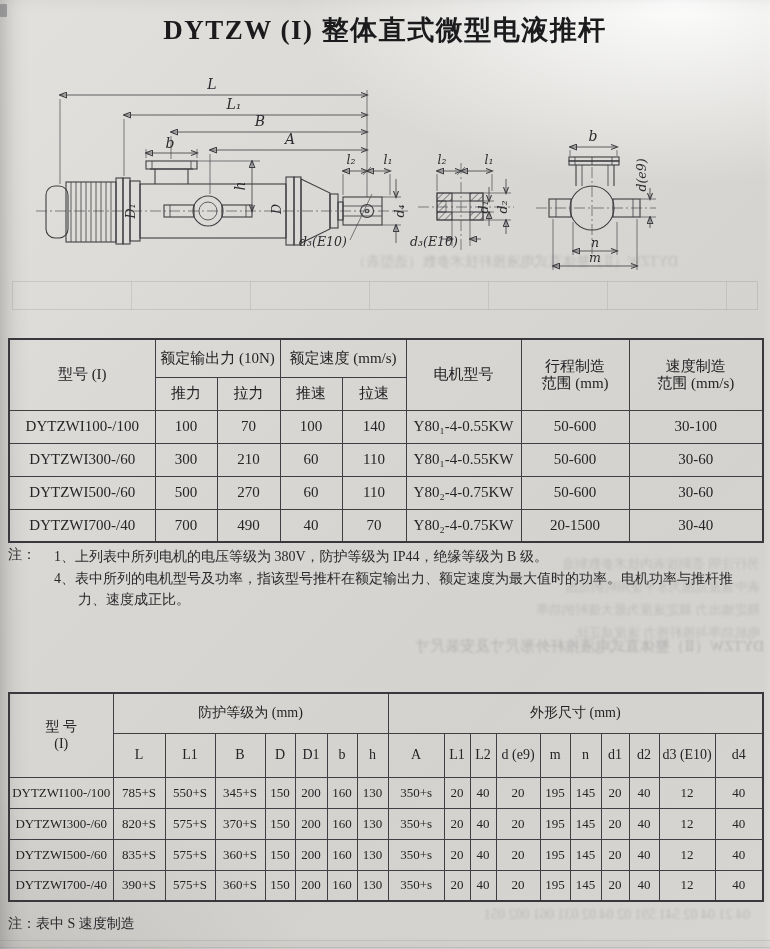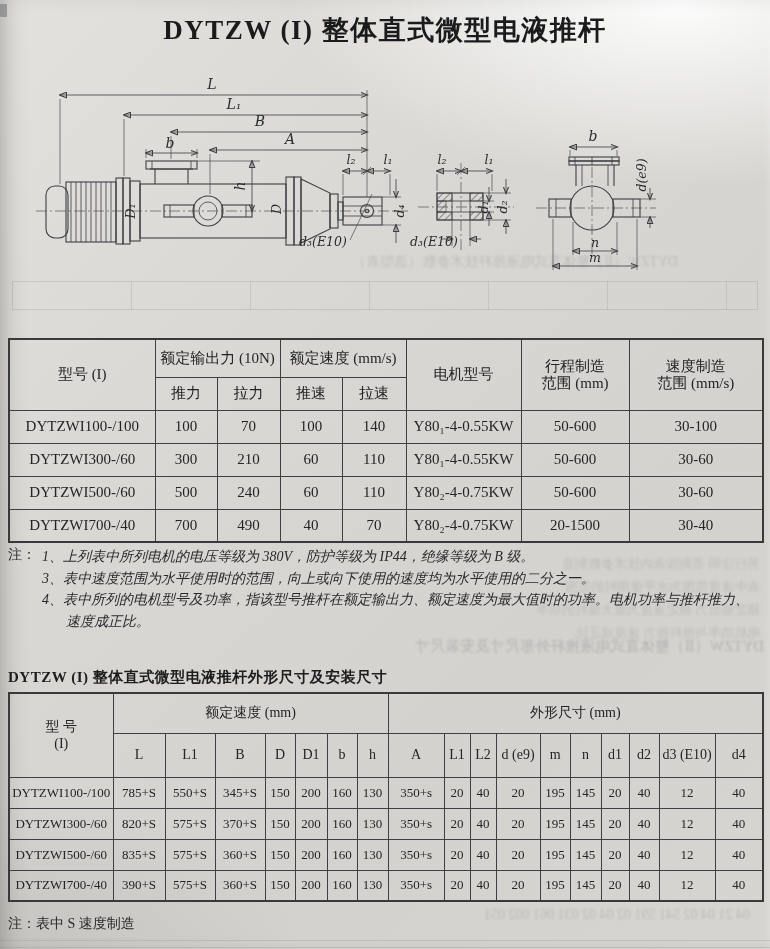--- a/index.html
+++ b/index.html
@@ -24,21 +24,21 @@
   .drawing .cl { stroke-width:.7; stroke:#55555a; stroke-dasharray:11 3 2 3; }
   .drawing .hp { fill:url(#hatch); stroke:#3e3e42; stroke-width:.6; }
   .drawing text { font:italic 14px "DejaVu Serif","DejaVu Sans",serif; fill:#2c2c30; stroke:none; text-anchor:middle; }
   .drawing text.sm { font-size:12.5px; }
   .drawing text.st { text-anchor:start; }
   
   .cap { position:absolute; left:8px; font-size:15px; font-weight:bold; color:#1d1d1f; letter-spacing:.5px; }
   .t1cap { top:311px; } .t2cap { top:668px; }
   .notes { position:absolute; left:8px; top:546px; width:748px; font-size:14px; color:#29292c; }
   .nprefix { position:absolute; left:0; top:0; }
-  .note-item { margin-left:34px; padding-left:24px; text-indent:-24px; line-height:21.5px;font-style:italic; }
+  .note-item { margin-left:46px; padding-left:24px; text-indent:-24px; line-height:21.5px; }
   .footnote { position:absolute; left:8px; top:915px; font-size:14px; color:#29292c; }
   
   table { position:absolute; left:8px; border-collapse:collapse; table-layout:fixed;
           font-family:"Liberation Serif","DejaVu Serif","DejaVu Sans",serif; }
   th,td { border:1.5px solid #3f3f43; text-align:center; vertical-align:middle;
           font-weight:normal; padding:0 1px; color:#242427; overflow:hidden; }
   .t1 { top:338px; width:754px; border:2px solid #39393d; }
   .t1 th { font-size:15px; } .t1 td { font-size:15px; }
   .t1 thead tr:nth-child(1) { height:38px; } .t1 thead tr:nth-child(2) { height:33px; }
   .t1 tbody tr { height:33px; }
@@ -291,21 +291,21 @@
           <td>210</td>
           <td>60</td>
           <td>110</td>
           <td>Y80₁-4-0.55KW</td>
           <td>50-600</td>
           <td>30-60</td>
         </tr>
         <tr>
           <td>DYTZWI500-/60</td>
           <td>500</td>
-          <td>240</td>
+          <td>270</td>
           <td>60</td>
           <td>110</td>
           <td>Y80₂-4-0.75KW</td>
           <td>50-600</td>
           <td>30-60</td>
         </tr>
         <tr>
           <td>DYTZWI700-/40</td>
           <td>700</td>
           <td>490</td>
@@ -314,25 +314,23 @@
           <td>Y80₂-4-0.75KW</td>
           <td>20-1500</td>
           <td>30-40</td>
         </tr>
       </tbody>
   </table>
 
   <div class="notes">
     <span class="nprefix">注：</span>
     <div class="note-item">1、上列表中所列电机的电压等级为 380V，防护等级为 IP44，绝缘等级为 B 级。</div>
-    <div class="note-item">3、表中速度范围为水平使用时的范围，向上或向下使用的速度均为水平使用的二分之一。</div>
     <div class="note-item">4、表中所列的电机型号及功率，指该型号推杆在额定输出力、额定速度为最大值时的功率。电机功率与推杆推力、速度成正比。</div>
   </div>
 
-  <div class="cap t2cap">DYTZW (I) 整体直式微型电液推杆外形尺寸及安装尺寸</div>
   <table class="t2">
     <colgroup>
       <col style="width:104px">
         <col style="width:52px">
         <col style="width:50px">
         <col style="width:50px">
       <col style="width:30px">
         <col style="width:32px">
         <col style="width:30px">
         <col style="width:31px">
@@ -346,21 +344,21 @@
         <col style="width:30px">
       <col style="width:56px">
         <col style="width:48px">
     </colgroup>
     <thead>
       <tr>
         <th rowspan="2" class="two-line">
           <div>型 号</div>
           <div>(I)</div>
         </th>
-        <th colspan="7">额定速度 (mm)</th>
+        <th colspan="7">防护等级为 (mm)</th>
         <th colspan="10">外形尺寸 (mm)</th>
       </tr>
       <tr>
         <th>L</th>
         <th>L1</th>
         <th>B</th>
         <th>D</th>
         <th>D1</th>
         <th>b</th>
         <th>h</th>

